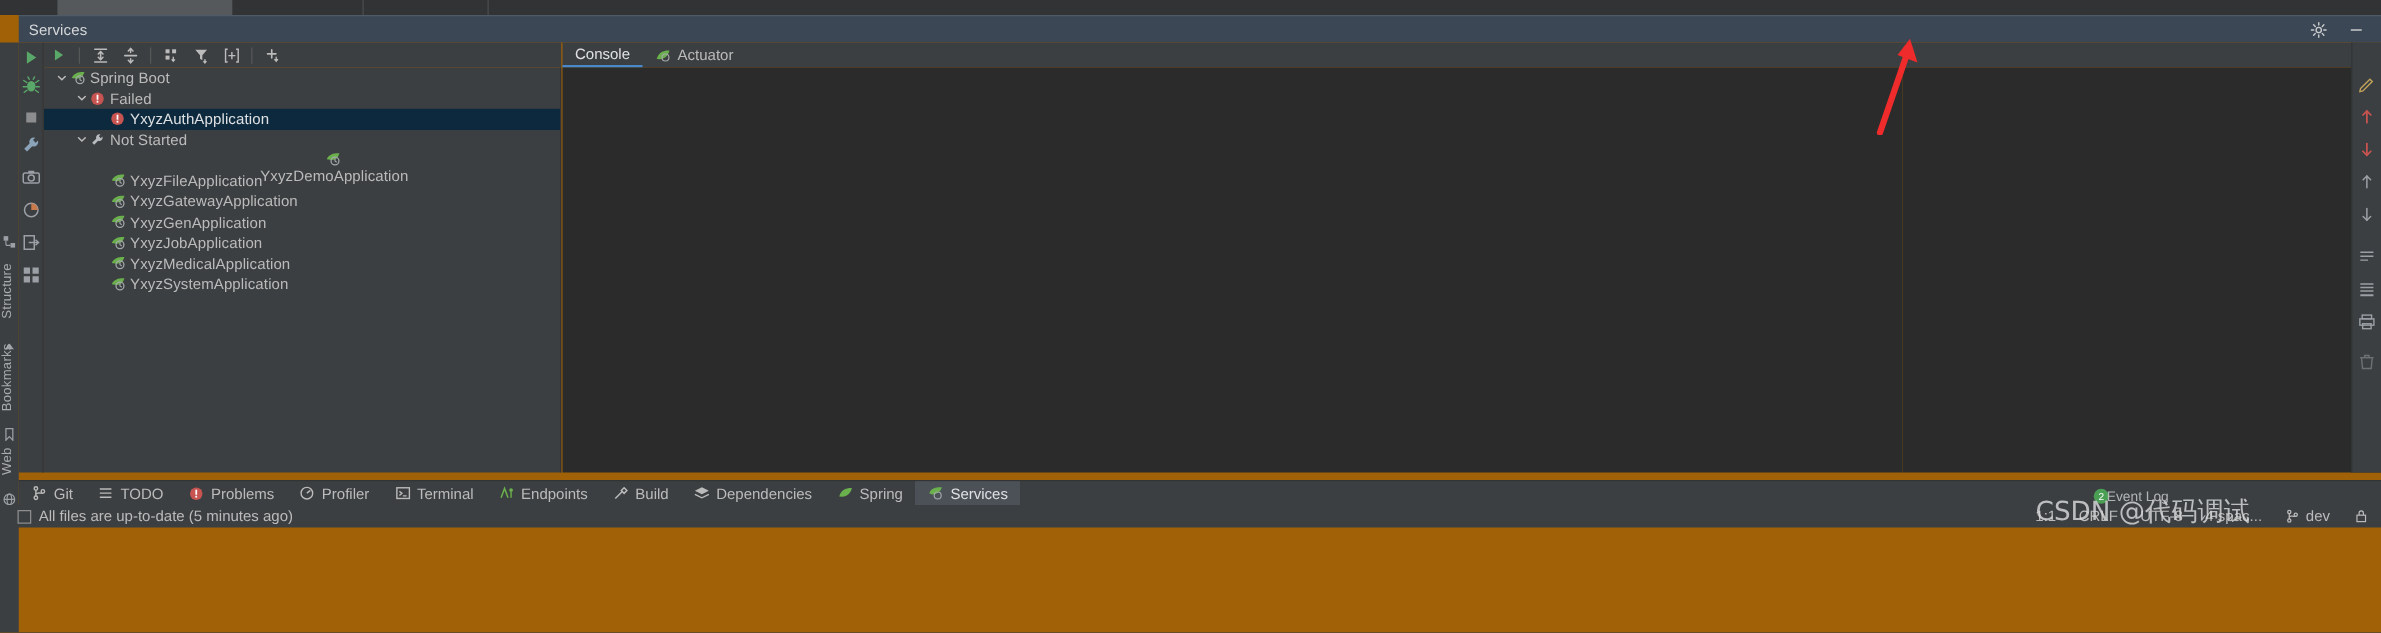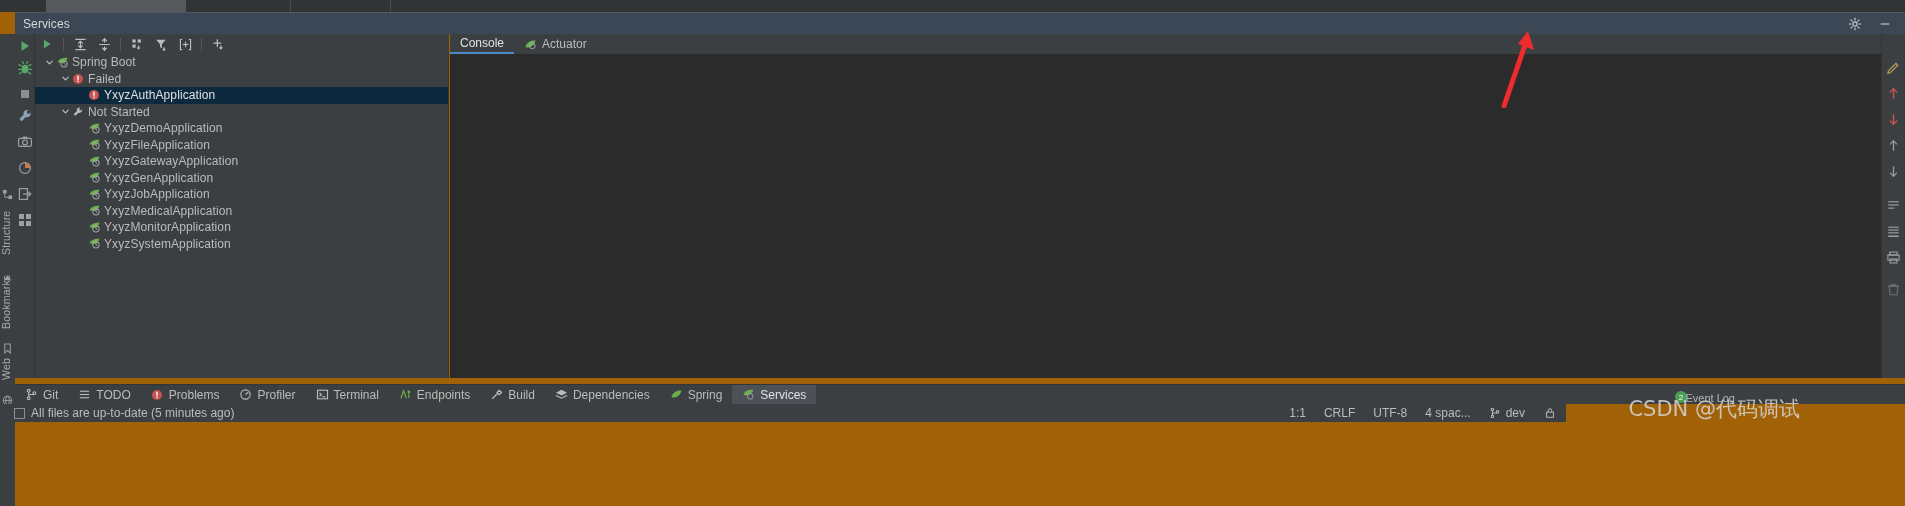--- a/index.html
+++ b/index.html
@@ -99,21 +99,21 @@
     position:absolute; left:15px; top:384px; width:1890px; height:20px;
     background:#3c3f41; border-top:1px solid #323436;
     display:flex; align-items:center;
   }
   .bb-item { display:flex; align-items:center; gap:5px; padding:0 10px; height:20px; font-size:12px; color:#bbbbbb; }
   .bb-item.active { background:#4b5157; color:#dfe1e3; }
   .bb-ico { width:13px; height:13px; display:flex; align-items:center; justify-content:center; }
 
   
   .status-bar {
-    position:absolute; left:0; top:404px; width:1566px; height:18px;
+    position:absolute; left:0; top:404px; width:1905px; height:18px;
     background:#3c3f41; display:flex; align-items:center;
   }
   .sb-left { display:flex; align-items:center; gap:6px; padding-left:14px; font-size:12px; color:#bbbbbb; }
   .sb-right { margin-left:auto; display:flex; align-items:center; gap:18px; padding-right:10px; font-size:12px; color:#bbbbbb; }
   .sb-chk { width:11px; height:11px; border:1px solid #8b8d8f; }
 
   .watermark {
     position:absolute; right:105px; top:395px;
     font-size:21px; color:#d7d9db; opacity:.82; white-space:nowrap;
     font-family:"DejaVu Sans", sans-serif;
@@ -369,21 +369,21 @@
       </span>
       <span class="icn">
         <svg width="12" height="12" viewBox="0 0 14 14">
             <path d="M9.8 1.9 a3.1 3.1 0 0 0 -4 4 L2 9.6 l1.9 1.9 l3.7 -3.7 a3.1 3.1 0 0 0 4 -4 L10.1 5.4 L8.3 3.6 Z" fill="#b7bcc0"></path>
           </svg>
       </span>
       <span class="txt">Not Started</span>
     </div>
 
     <div id="not-started-items">
-        <div class="row" style="padding-left: 52px;">
+        <div class="row" style="padding-left: 52px; flex-direction: column;">
           <span class="icn">
             <svg width="13" height="13" viewBox="0 0 14 14">
   <path d="M1.5 6.8 C3.5 2.4 8 1.6 12.4 1.8 C11.6 5 9.6 7.4 6 7.6 Z" fill="#6ab04c"></path>
   <circle cx="8.6" cy="8.4" r="3.4" fill="none" stroke="#a3a7aa" stroke-width="1.1"></circle>
   <path d="M8.6 6.3 L8.6 8.4 L10.1 9.4" fill="none" stroke="#a3a7aa" stroke-width="1"></path>
 </svg>
           </span>
           <span class="txt">YxyzDemoApplication</span>
         </div>
         <div class="row" style="padding-left: 52px;">
@@ -437,30 +437,20 @@
           <span class="txt">YxyzMedicalApplication</span>
         </div>
         <div class="row" style="padding-left: 52px;">
           <span class="icn">
             <svg width="13" height="13" viewBox="0 0 14 14">
   <path d="M1.5 6.8 C3.5 2.4 8 1.6 12.4 1.8 C11.6 5 9.6 7.4 6 7.6 Z" fill="#6ab04c"></path>
   <circle cx="8.6" cy="8.4" r="3.4" fill="none" stroke="#a3a7aa" stroke-width="1.1"></circle>
   <path d="M8.6 6.3 L8.6 8.4 L10.1 9.4" fill="none" stroke="#a3a7aa" stroke-width="1"></path>
 </svg>
           </span>
-          <span class="txt">YxyzMonitorApplication</span>
-        </div>
-        <div class="row" style="padding-left: 52px;">
-          <span class="icn">
-            <svg width="13" height="13" viewBox="0 0 14 14">
-  <path d="M1.5 6.8 C3.5 2.4 8 1.6 12.4 1.8 C11.6 5 9.6 7.4 6 7.6 Z" fill="#6ab04c"></path>
-  <circle cx="8.6" cy="8.4" r="3.4" fill="none" stroke="#a3a7aa" stroke-width="1.1"></circle>
-  <path d="M8.6 6.3 L8.6 8.4 L10.1 9.4" fill="none" stroke="#a3a7aa" stroke-width="1"></path>
-</svg>
-          </span>
           <span class="txt">YxyzSystemApplication</span>
         </div>
       </div>
   </div>
 
   <div class="content-tabs">
     <div class="ctab active">
       <span>Console</span>
     </div>
     <div class="ctab">

